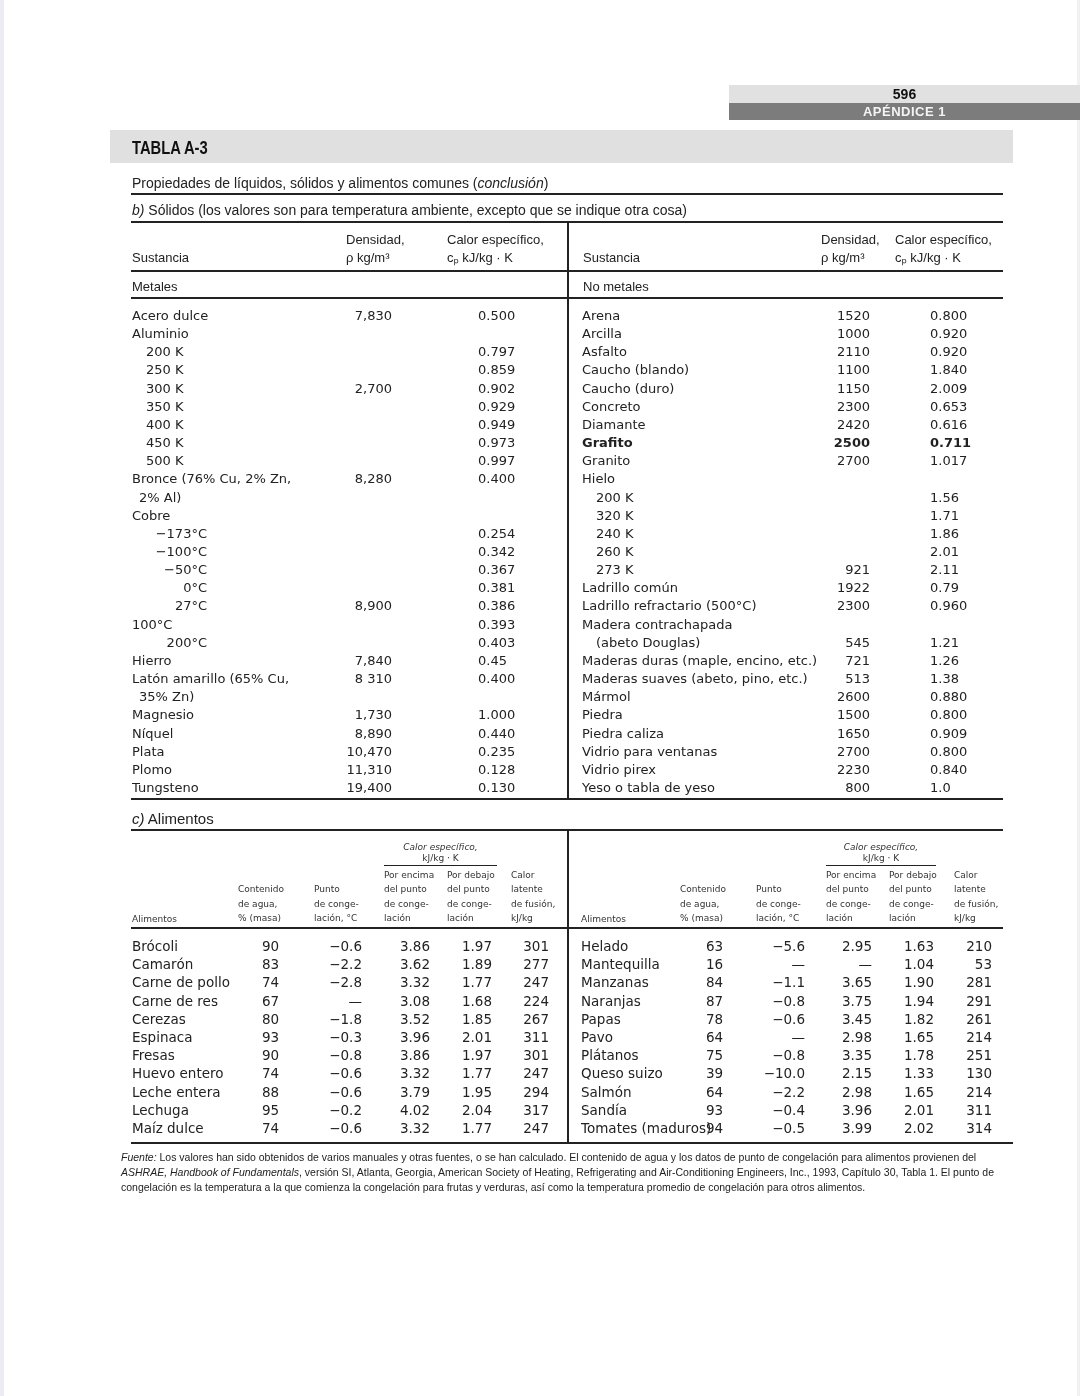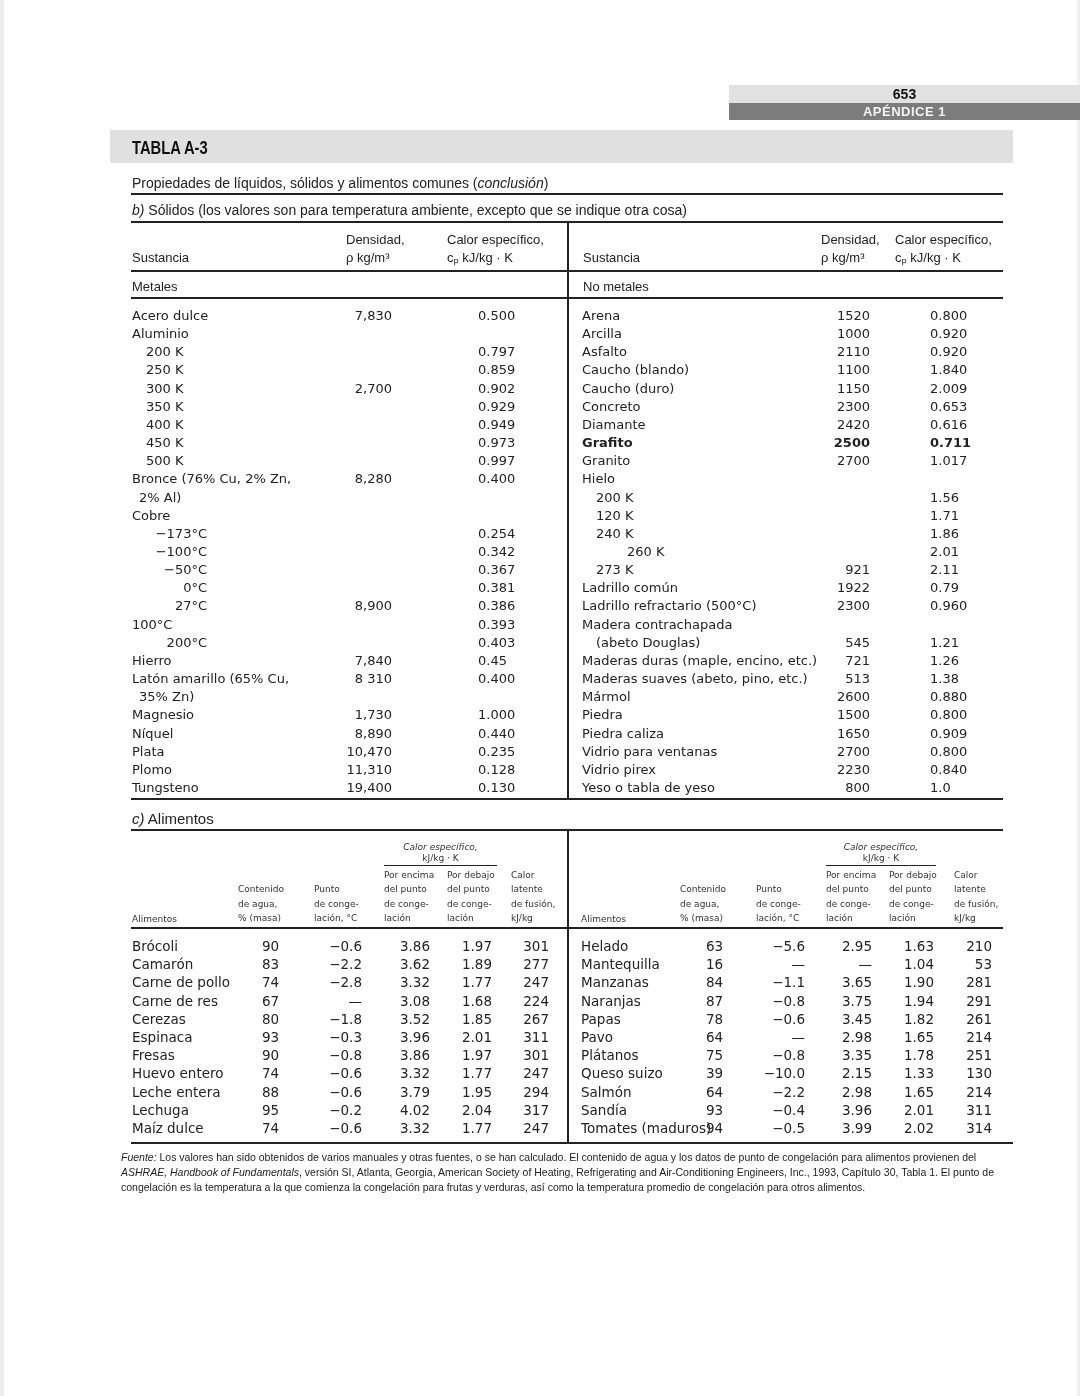--- a/index.html
+++ b/index.html
@@ -40,21 +40,21 @@
   .footnote { position: absolute; left: 121px; top: 1150px; width: 880px; font-family: "Liberation Sans", sans-serif;
     font-size: 10.5px; line-height: 15px; color: #222; }
   .footnote i { font-style: italic; }
 </style>
 </head>
 <body>
 
 <div class="left-edge"></div>
 <div class="right-edge"></div>
 
-<div class="page-number-bar">653</div>
+<div class="page-number-bar">596</div>
 <div class="appendix-bar">APÉNDICE 1</div>
 
 <div class="table-label-band">
   <span class="table-label">TABLA A-3</span>
 </div>
 
 <div class="caption">
   <span>Propiedades de líquidos, sólidos y alimentos comunes (</span><i>conclusión</i><span>)</span>
 </div>
 <div class="hr" style="left:131px;top:193px;width:872px;height:1.5px;"></div>
@@ -268,31 +268,31 @@
       <span class="cell" style="left:582px;">Hielo</span>
       <span class="cell r" style="left:820px;width:50px;"></span>
       <span class="cell" style="left:930px;"></span>
     </div>
     <div class="row" style="left:0;top:488.5px;width:1010px;">
       <span class="cell" style="left:596px;">200 K</span>
       <span class="cell r" style="left:820px;width:50px;"></span>
       <span class="cell" style="left:930px;">1.56</span>
     </div>
     <div class="row" style="left:0;top:506.6px;width:1010px;">
-      <span class="cell" style="left:596px;">120 K</span>
+      <span class="cell" style="left:596px;">320 K</span>
       <span class="cell r" style="left:820px;width:50px;"></span>
       <span class="cell" style="left:930px;">1.71</span>
     </div>
     <div class="row" style="left:0;top:524.8px;width:1010px;">
       <span class="cell" style="left:596px;">240 K</span>
       <span class="cell r" style="left:820px;width:50px;"></span>
       <span class="cell" style="left:930px;">1.86</span>
     </div>
     <div class="row" style="left:0;top:543.0px;width:1010px;">
-      <span class="cell" style="left:627px;text-align:center;">260 K</span>
+      <span class="cell" style="left:596px;text-align:center;">260 K</span>
       <span class="cell r" style="left:820px;width:50px;"></span>
       <span class="cell" style="left:930px;">2.01</span>
     </div>
     <div class="row" style="left:0;top:561.1px;width:1010px;">
       <span class="cell" style="left:596px;">273 K</span>
       <span class="cell r" style="left:820px;width:50px;">921</span>
       <span class="cell" style="left:930px;">2.11</span>
     </div>
     <div class="row" style="left:0;top:579.3px;width:1010px;">
       <span class="cell" style="left:582px;">Ladrillo común</span>

